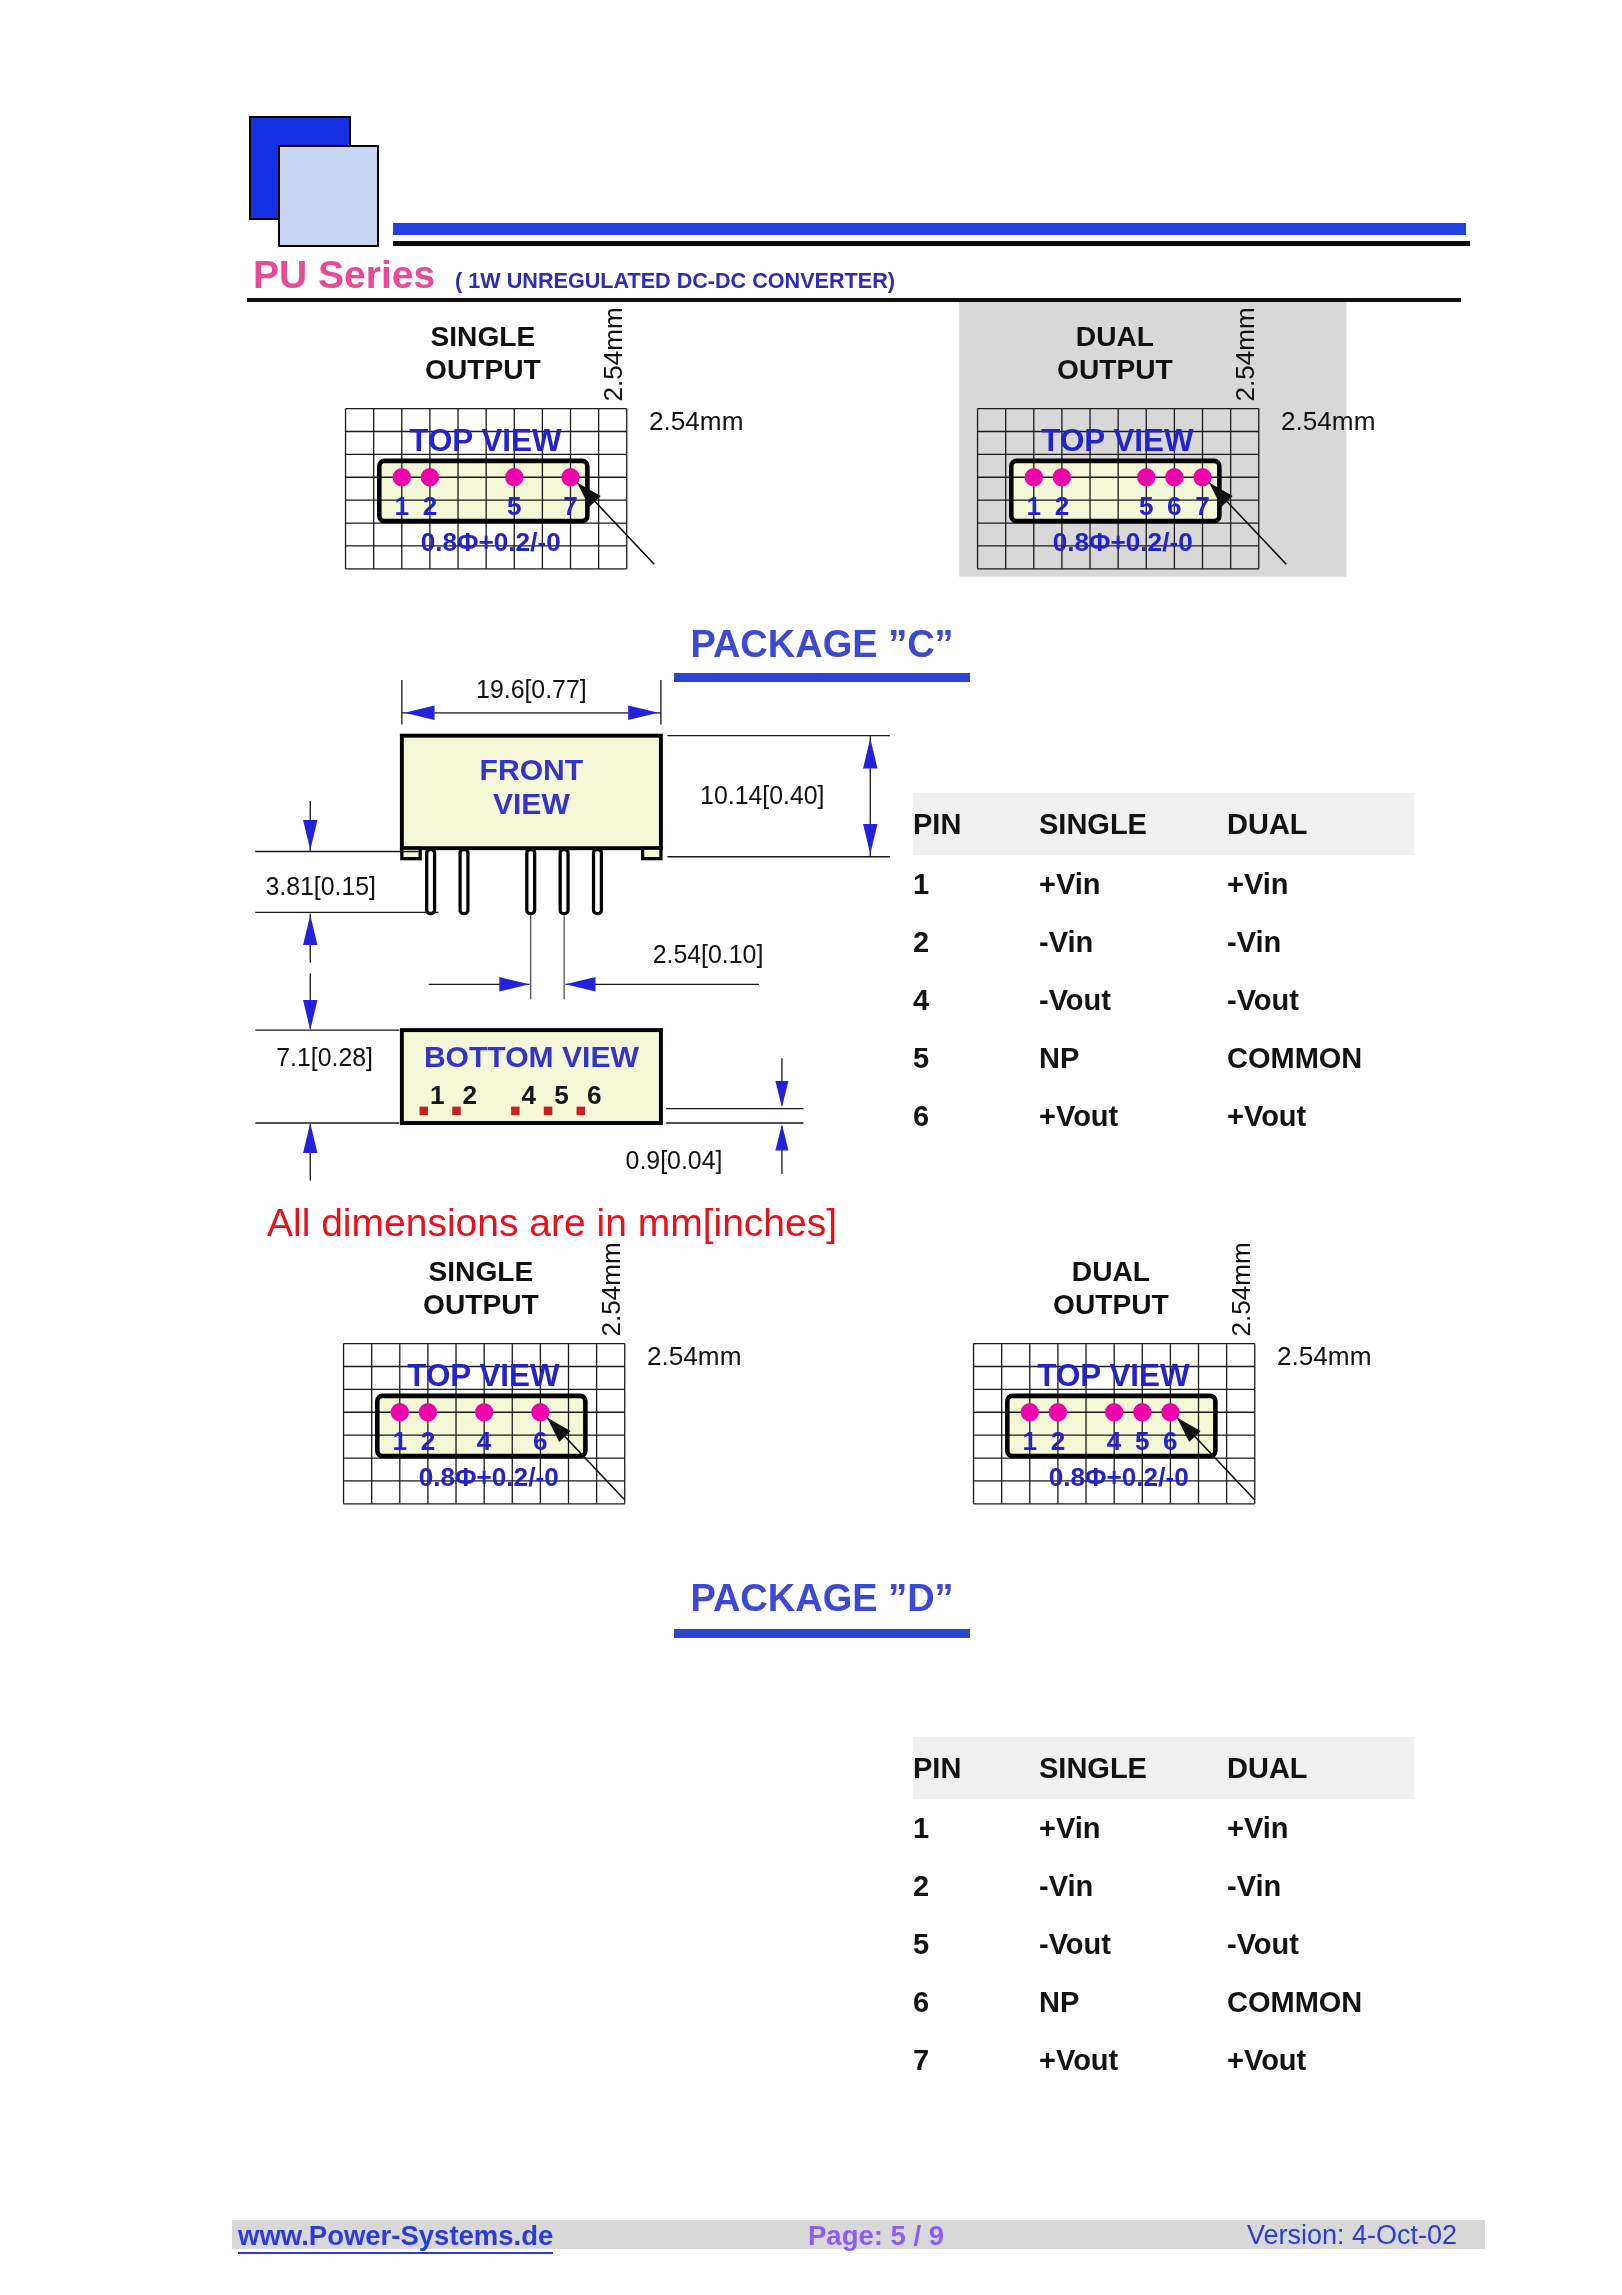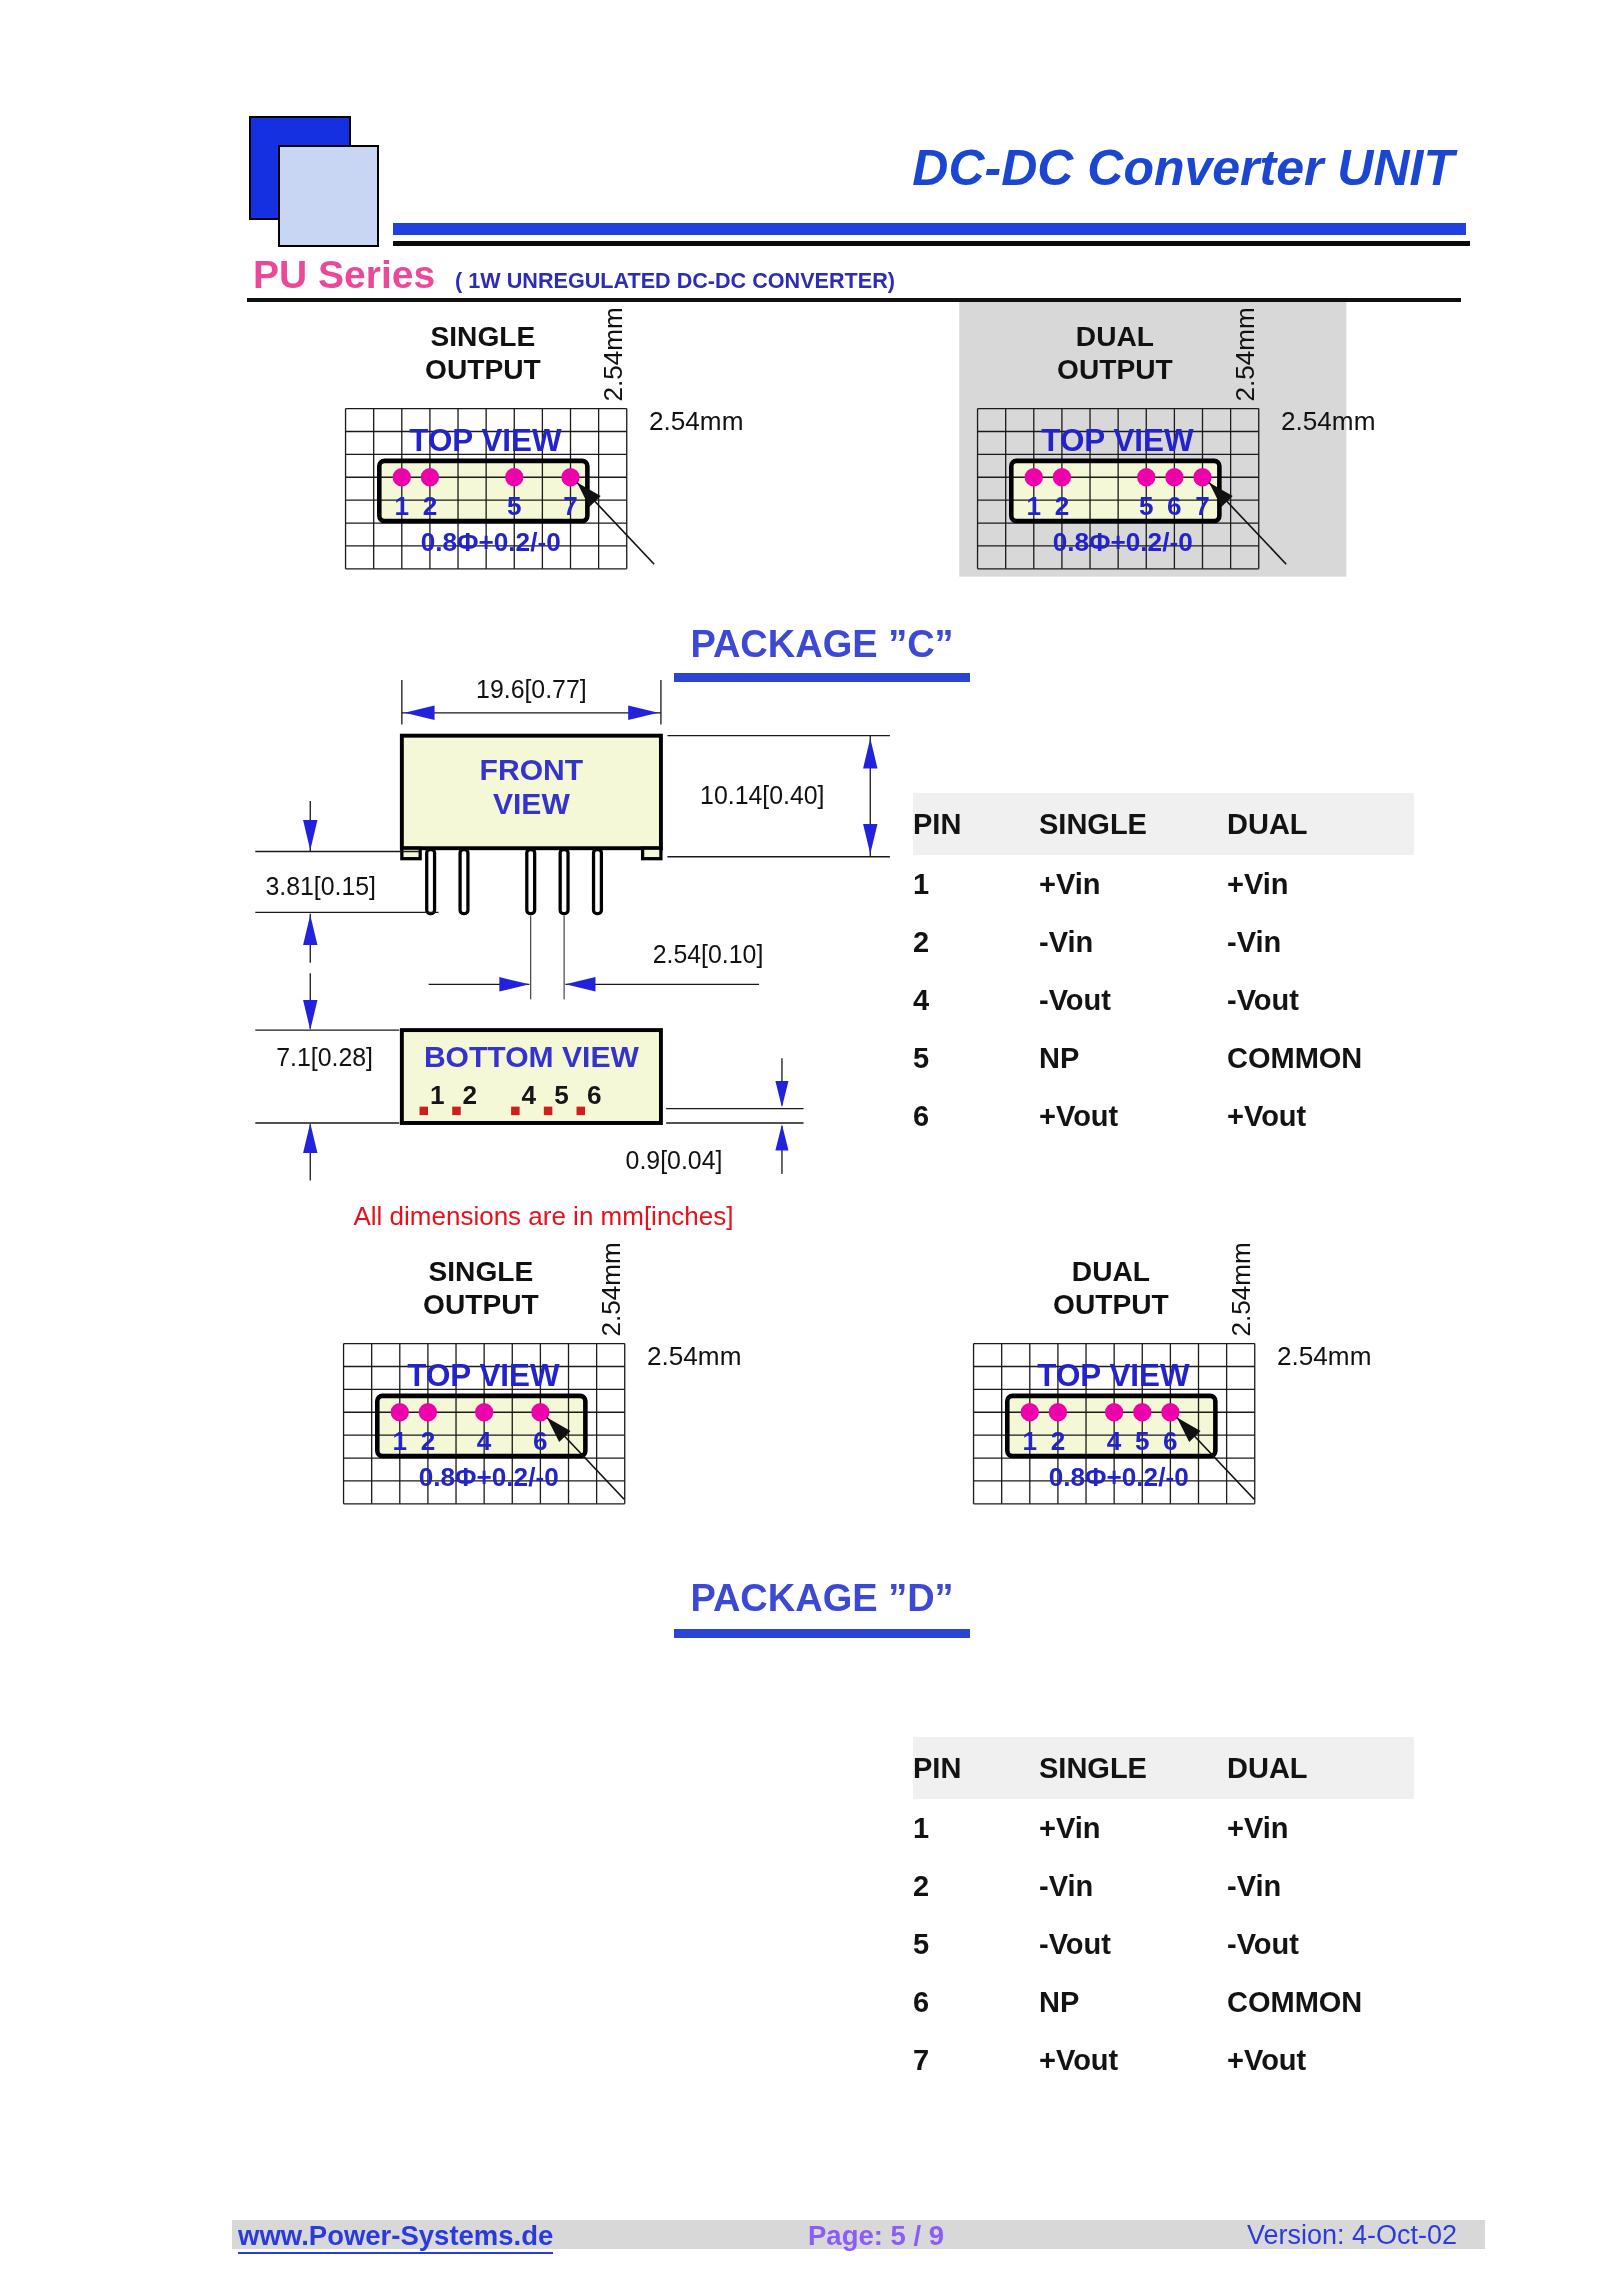--- a/index.html
+++ b/index.html
@@ -27,42 +27,41 @@
   .pkg-heading{left:674px;width:296px;text-align:center;font-size:38px;font-weight:bold;color:#3c49d4;white-space:nowrap;}
   #pkg-c-heading{top:623px;}
   #pkg-d-heading{top:1577px;}
   .pkg-underline{left:674px;width:296px;height:8.5px;background:#2a44d4;}
   #pkg-c-underline{top:673px;}
   #pkg-d-underline{top:1629px;}
   
   #mech{left:242px;top:667px;width:707px;height:543px;}
   #mech svg{overflow:visible;}
   
-  .dim-note{left:282px;top:1201px;width:523px;text-align:center;font-size:26px;color:#e8101a;white-space:nowrap;}
+  .dim-note{left:267px;top:1201px;width:523px;text-align:center;font-size:39px;color:#e8101a;white-space:nowrap;}
   
   .pin-table{left:913px;width:501px;}
   #table-c{top:793px;}
   #table-d{top:1737px;}
   .pt-header{display:grid;grid-template-columns:126px 188px 188px;height:62px;background:#f0f0f0;align-items:center;}
   .pt-row{display:grid;grid-template-columns:126px 188px 188px;height:58px;align-items:center;}
   .pt-cell{font-size:29px;font-weight:bold;color:#131313;white-space:nowrap;}
   
   .footer-bar{left:232px;top:2220px;width:1253px;height:29.4px;background:#d8d8d8;}
   .footer-link{left:238px;top:2220px;font-size:27.5px;font-weight:bold;color:#2a3bdc;border-bottom:2.6px solid #2a3bdc;white-space:nowrap;}
   .footer-page{left:808px;top:2220px;font-size:27.5px;font-weight:bold;color:#8b5cf6;white-space:nowrap;}
   .footer-version{top:2220px;right:165px;font-size:27px;font-weight:normal;color:#2a3bdc;white-space:nowrap;}
 </style>
 </head>
 <body>
 
 <div class="page">
 
   <div class="abs logo-back"></div>
   <div class="abs logo-front"></div>
-  <div class="abs doc-title">DC-DC Converter UNIT</div>
   <div class="abs rule-blue"></div>
   <div class="abs rule-black"></div>
   <div class="abs series-line">
     <span class="series-name">PU Series</span>
     <span class="series-note">( 1W UNREGULATED DC-DC CONVERTER)</span>
   </div>
   <div class="abs rule-thin"></div>
 
   <div id="tv0" class="abs tv-slot"><svg viewBox="0 0 640 445" width="419" height="291">
         <text x="238" y="68" font-size="43" fill="#111" font-weight="bold" text-anchor="middle" font-family="&quot;Liberation Sans&quot;, sans-serif">SINGLE</text>

